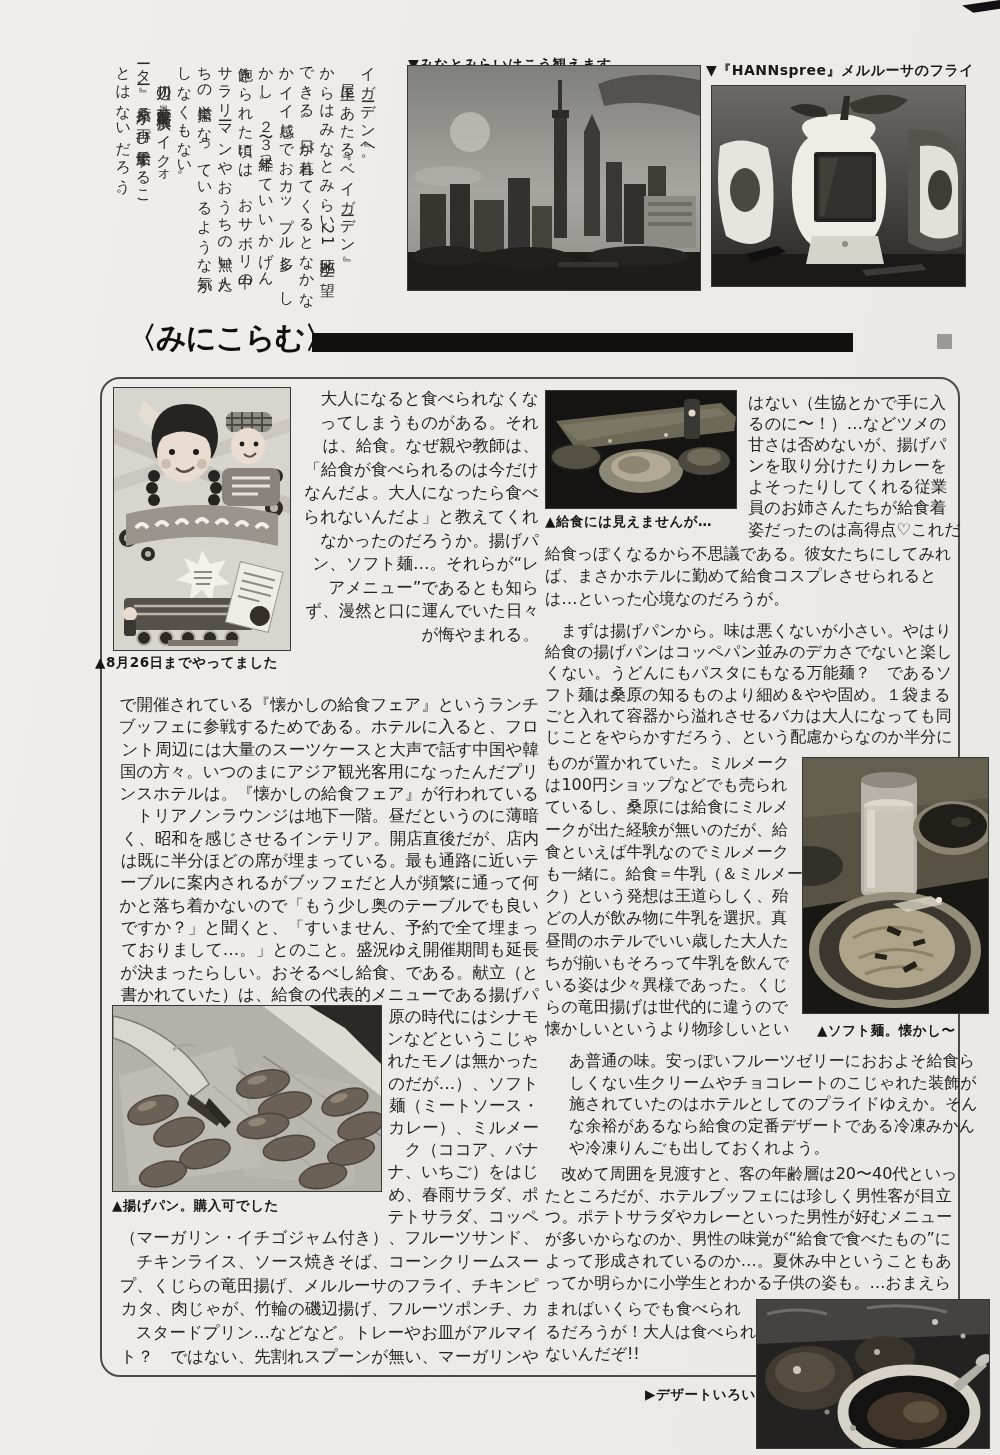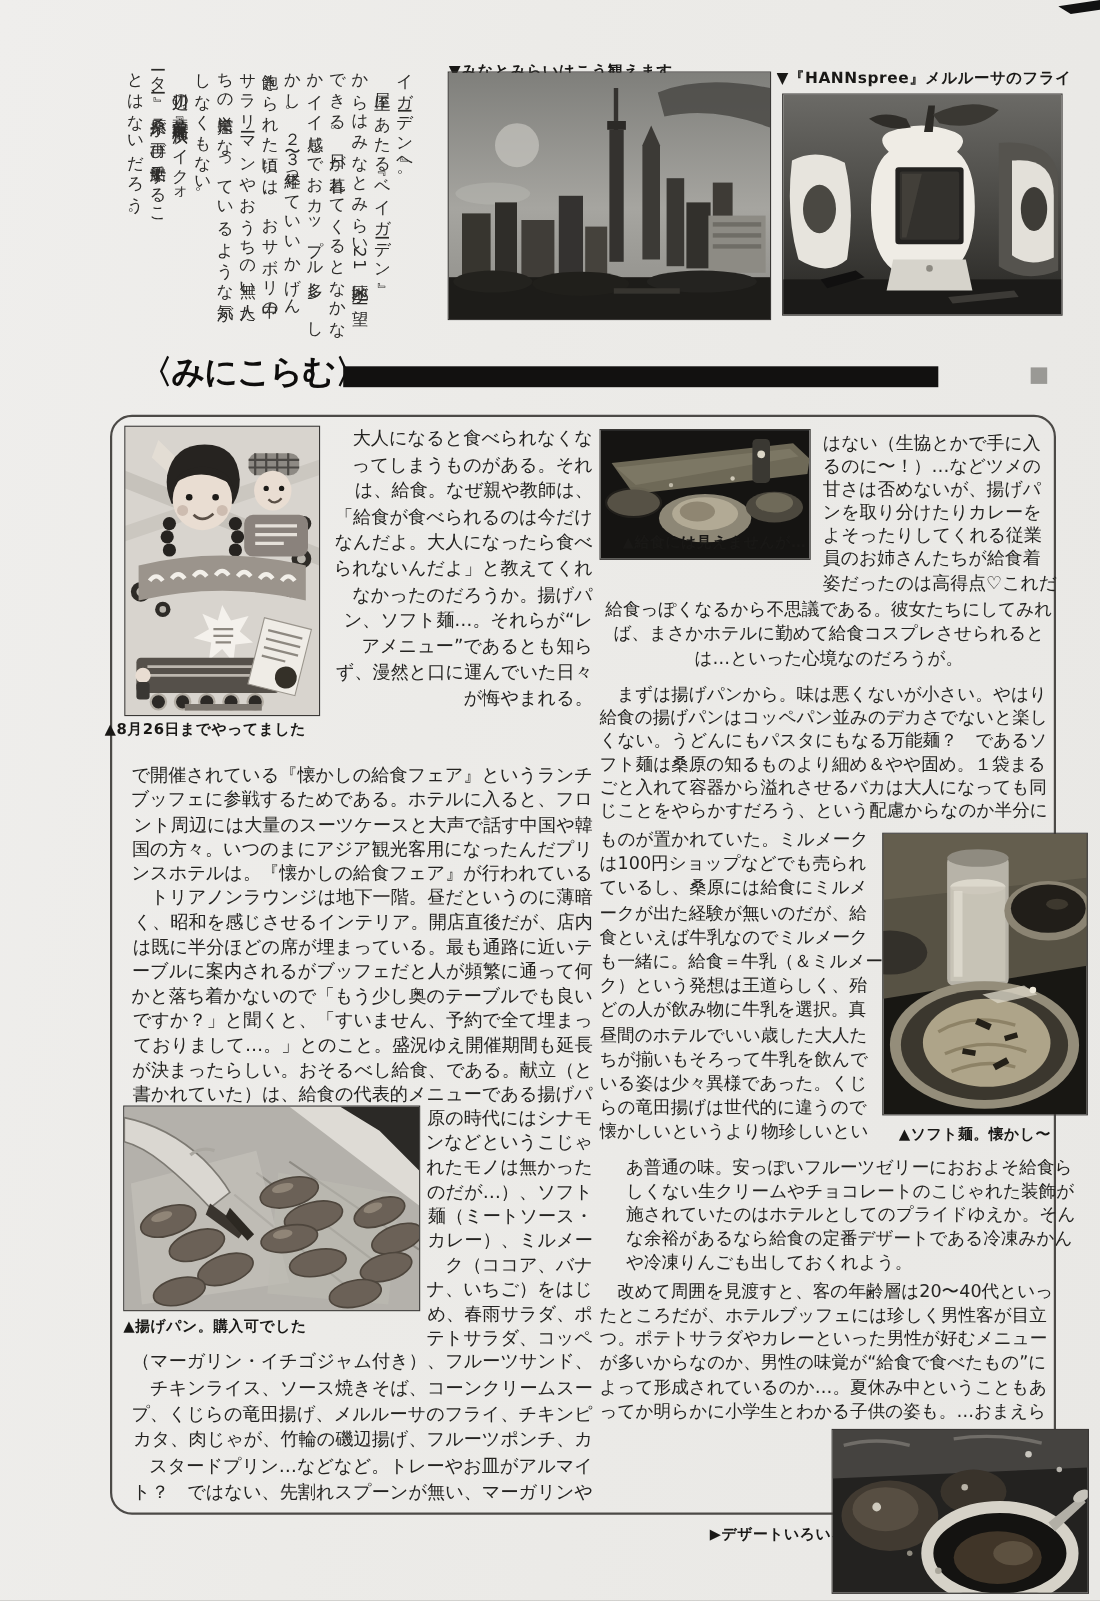--- a/index.html
+++ b/index.html
@@ -298,27 +298,27 @@
       <ellipse cx="88" cy="74" rx="16" ry="9" fill="#8f8672"></ellipse>
       <ellipse cx="30" cy="66" rx="26" ry="14" fill="#57524530"></ellipse>
       <ellipse cx="30" cy="66" rx="24" ry="12" fill="#565145"></ellipse>
       <ellipse cx="158" cy="70" rx="26" ry="14" fill="#4c483e"></ellipse>
       <ellipse cx="158" cy="66" rx="17" ry="9" fill="#6f6a59"></ellipse>
       <circle cx="120" cy="44" r="2" fill="#cfc9b8"></circle>
         <circle cx="64" cy="50" r="2" fill="#bfb9a8"></circle>
     </svg>
   </div>
 
-  <div class="abs cap jp" style="left:545px;top:484px;margin-left:21px;">▲給食には見えませんが…</div>
+  <div class="abs cap jp" style="left:545px;top:513px;">▲給食には見えませんが…</div>
 
   <div class="abs jp body-sm" style="left:748px;top:392px;width:214px;height:148px;font-size:16.3px;line-height:21.1px;">
     <p class="jpp">はない（生協とかで手に入るのに〜！）…などツメの甘さは否めないが、揚げパンを取り分けたりカレーをよそったりしてくれる従業員のお姉さんたちが給食着姿だったのは高得点♡これだけでなんだか</p>
   </div>
 
-  <div class="abs jp body-sm" style="left:545px;top:543px;width:417px;height:70px;line-height:22.4px;text-align:center;">
+  <div class="abs jp body-sm" style="left:545px;top:543px;width:417px;height:70px;line-height:22.4px;">
     <p class="jpp">給食っぽくなるから不思議である。彼女たちにしてみれば、まさかホテルに勤めて給食コスプレさせられるとは…といった心境なのだろうが。</p>
   </div>
 
   <div class="abs jp body-sm" style="left:545px;top:620px;width:417px;height:128px;line-height:21.2px;">
     <p class="jpp">　まずは揚げパンから。味は悪くないが小さい。やはり給食の揚げパンはコッペパン並みのデカさでないと楽しくない。うどんにもパスタにもなる万能麺？　であるソフト麺は桑原の知るものより細め＆やや固め。１袋まるごと入れて容器から溢れさせるバカは大人になっても同じことをやらかすだろう、という配慮からなのか半分にカットされた</p>
   </div>
 
   <div class="abs photo photo-border" style="left:803px;top:758px;width:185px;height:255px;">
     <svg viewBox="0 0 185 255" preserveAspectRatio="none">
       <rect width="185" height="255" fill="#181713"></rect>
@@ -359,20 +359,23 @@
   <div class="abs cap jp" style="left:817px;top:1022px;">▲ソフト麺。懐かし〜</div>
 
   <div class="abs jp body-sm" style="left:545px;top:1050px;width:417px;height:110px;line-height:21.7px;margin-left:24px;">
     <p class="jpp">あ普通の味。安っぽいフルーツゼリーにおおよそ給食らしくない生クリームやチョコレートのこじゃれた装飾が施されていたのはホテルとしてのプライドゆえか。そんな余裕があるなら給食の定番デザートである冷凍みかんや冷凍りんごも出しておくれよう。</p>
   </div>
 
   <div class="abs jp body-sm" style="left:545px;top:1163px;width:417px;height:132px;line-height:21.7px;">
     <p class="jpp">　改めて周囲を見渡すと、客の年齢層は20〜40代といったところだが、ホテルブッフェには珍しく男性客が目立つ。ポテトサラダやカレーといった男性が好むメニューが多いからなのか、男性の味覚が“給食で食べたもの”によって形成されているのか…。夏休み中ということもあってか明らかに小学生とわかる子供の姿も。…おまえら新学期が始</p>
   </div>
 
+  <div class="abs jp body-sm" style="left:545px;top:1298px;width:212px;height:70px;line-height:22.5px;">
+    <p class="jpp">まればいくらでも食べられるだろうが！大人は食べられないんだぞ!!</p>
+  </div>
 
   <div class="abs cap jp" style="left:645px;top:1386px;">▶デザートいろいろ</div>
 
   <div class="abs photo photo-border" style="left:757px;top:1300px;width:232px;height:148px;">
     <svg viewBox="0 0 232 148" preserveAspectRatio="none">
       <rect width="232" height="148" fill="#232220"></rect>
       <path d="M0 0 L232 0 L232 34 L0 44 Z" fill="#454340"></path>
       <path d="M10 14 q30 -8 60 0 M110 8 q40 -6 80 4" stroke="#706d68" stroke-width="3" fill="none"></path>
       <circle cx="178" cy="22" r="3" fill="#c9c6bf"></circle>
         <circle cx="206" cy="36" r="2.5" fill="#b5b2ab"></circle>

